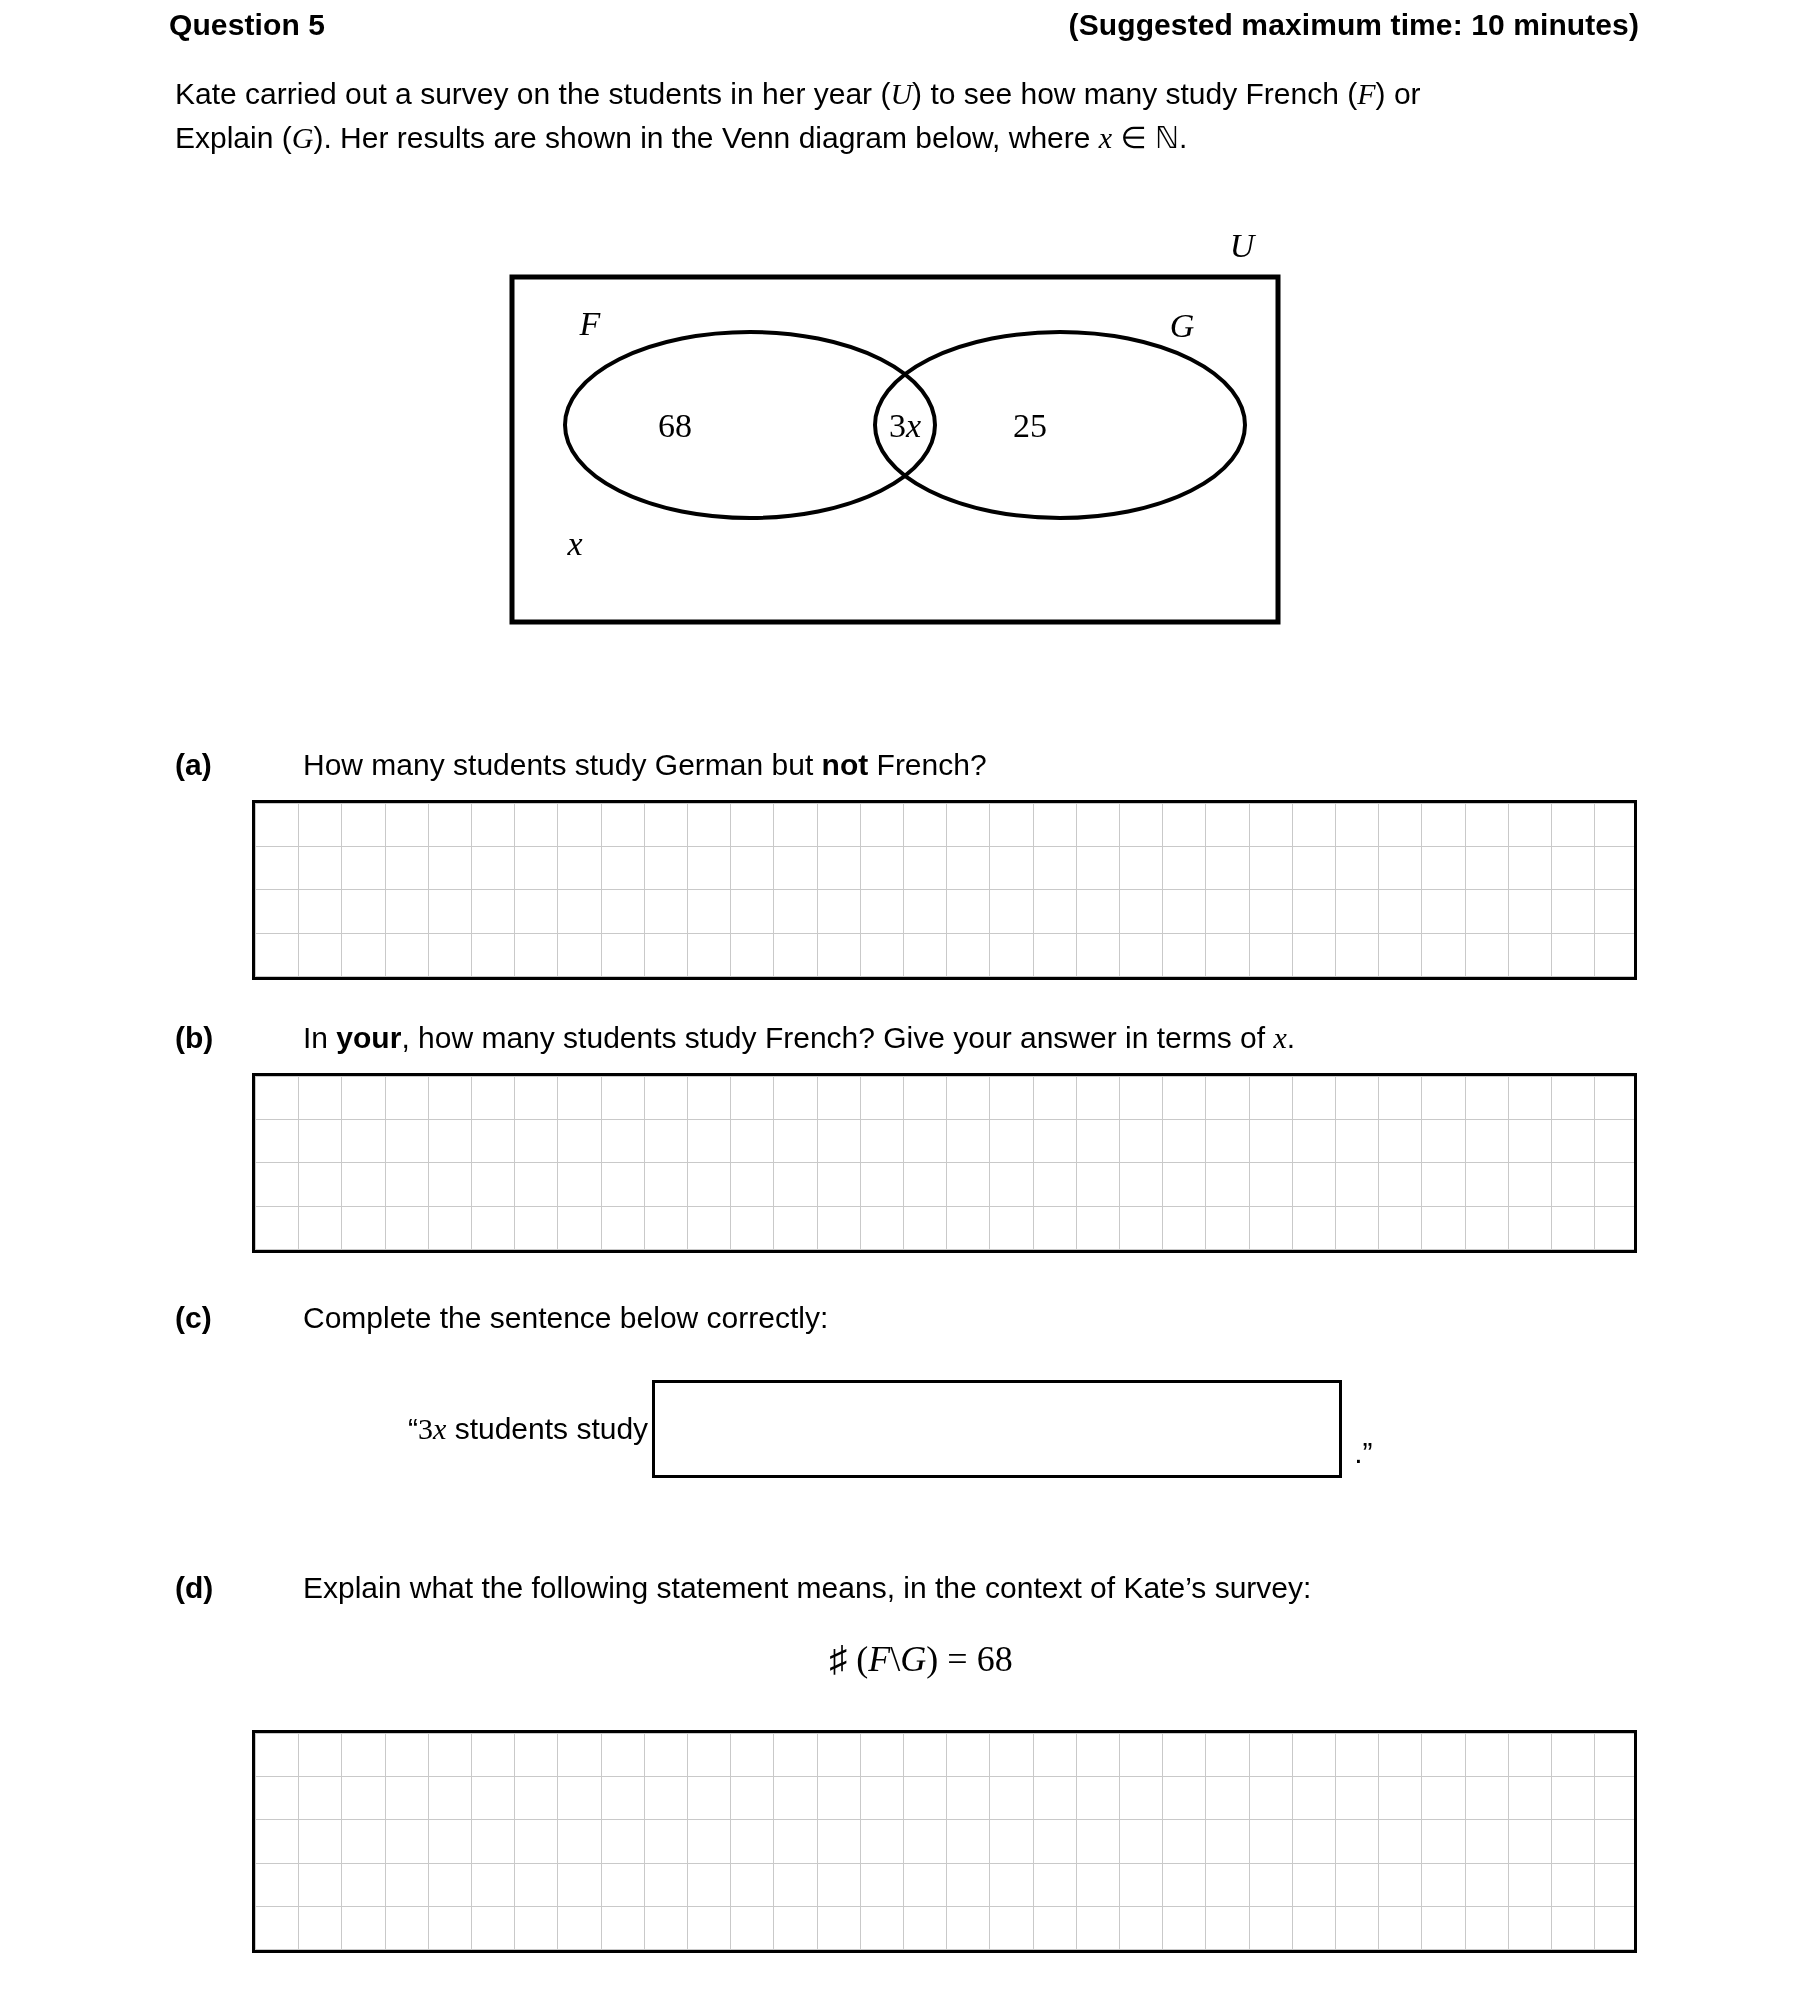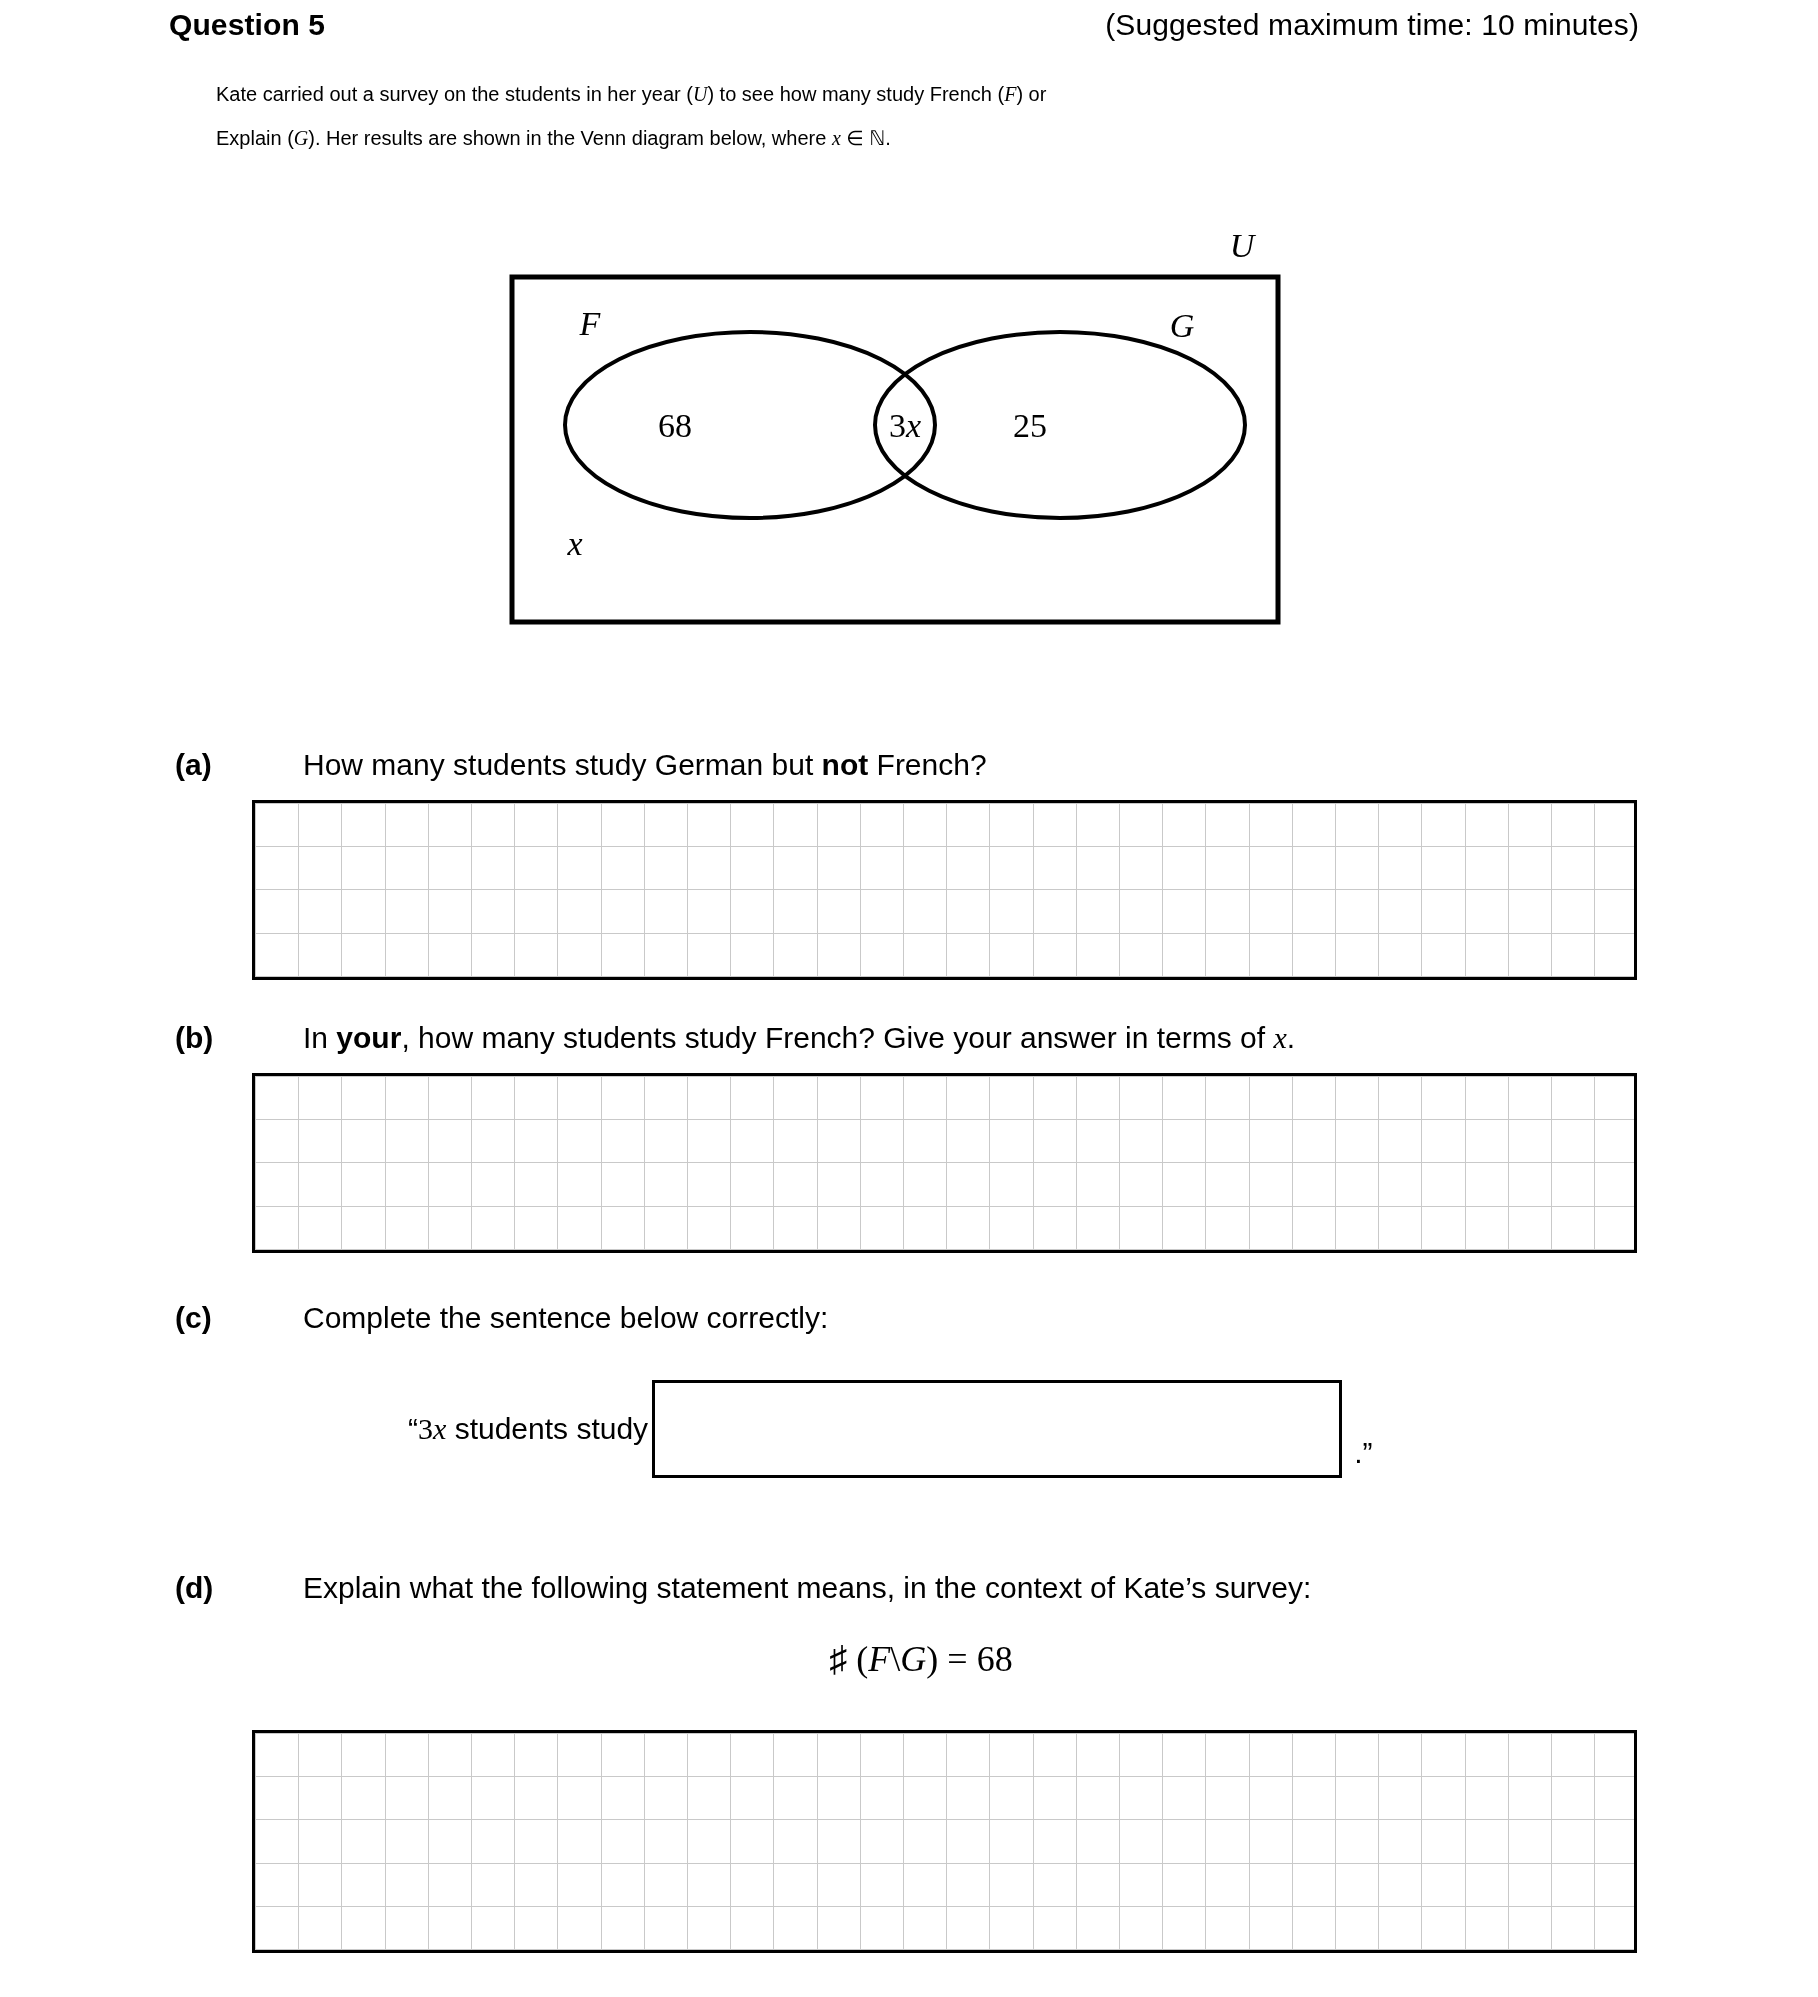--- a/index.html
+++ b/index.html
@@ -34,33 +34,32 @@
     justify-content: space-between;
     align-items: baseline;
   }
   .q-title {
     font-size: 30px;
     font-weight: bold;
     letter-spacing: 0.1px;
   }
   .q-time {
     font-size: 30px;
-    font-weight: normal;
+    font-weight: bold;
     letter-spacing: 0.1px;
   }
 
   
   .intro {
     position: absolute;
     left: 175px;
     top: 72px;
     width: 1420px;
-    font-size: 20px;
+    font-size: 30px;
     line-height: 44px;
-    margin-left: 41px;
   }
   .mathvar {
     font-family: "Liberation Serif", serif;
     font-style: italic;
   }
   .mathup {
     font-family: "Liberation Serif", serif;
     font-style: normal;
   }
   .blackboard {

